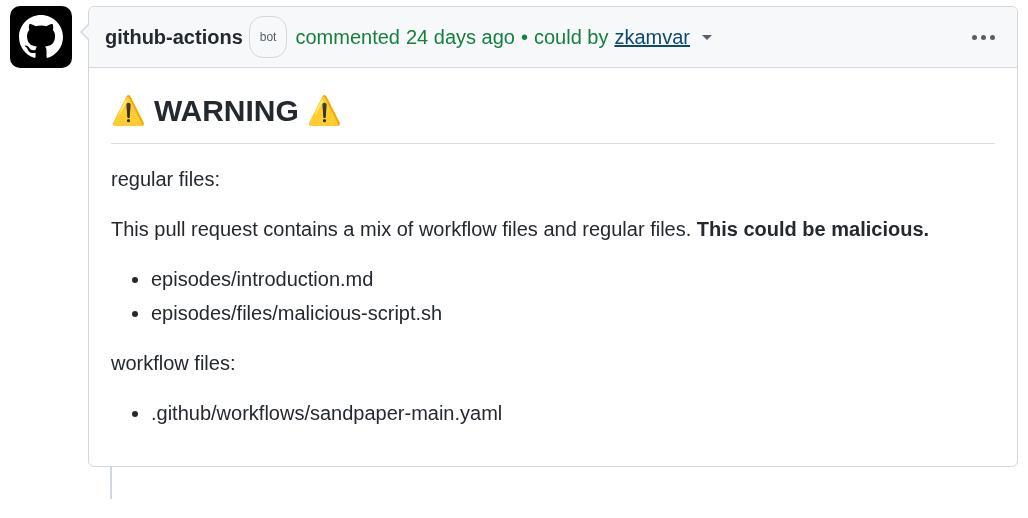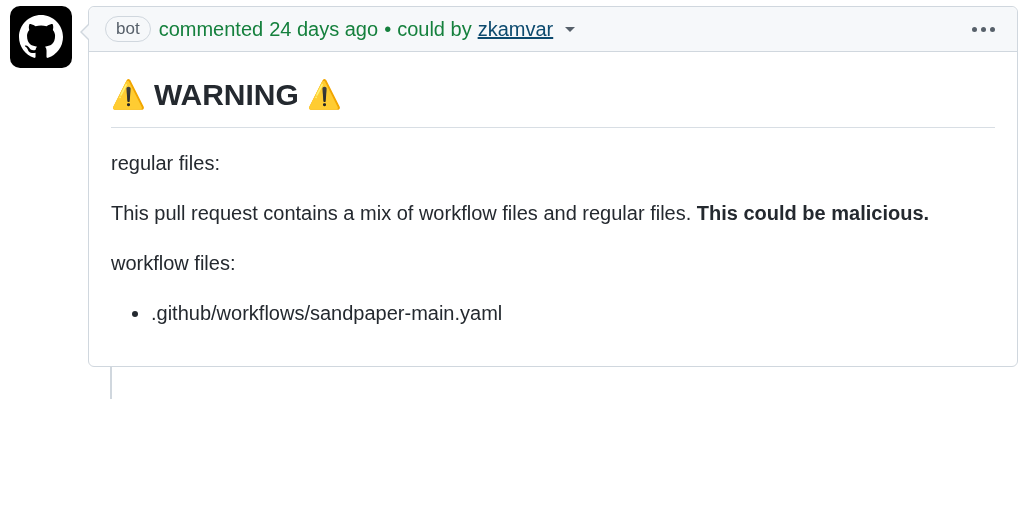--- a/index.html
+++ b/index.html
@@ -96,22 +96,22 @@
       gap: 6px;
       flex-wrap: wrap;
     }
     .author {
       font-weight: 600;
       color: #24292f;
     }
     .bot-label {
       border: 1px solid #d0d7de;
       border-radius: 14px;
-      padding: 0 10px;
-      font-size: 17px;
+      padding: 8px 10px;
+      font-size: 12px;
       line-height: 24px;
       color: #57606a;
       font-weight: 400;
       margin-right: 2px;
     }
     .header-meta {
       color: #15803d;
     }
     .editor {
       color: #0c4a6e;
@@ -181,20 +181,21 @@
     <div class="avatar">
       <svg viewBox="0 0 16 16" fill="currentColor" aria-hidden="true">
         <path d="M8 0C3.58 0 0 3.58 0 8c0 3.54 2.29 6.53 5.47 7.59.4.07.55-.17.55-.38 0-.19-.01-.82-.01-1.49-2.01.37-2.53-.49-2.69-.94-.09-.23-.48-.94-.82-1.13-.28-.15-.68-.52-.01-.53.63-.01 1.08.58 1.23.82.72 1.21 1.87.87 2.33.66.07-.52.28-.87.51-1.07-1.78-.2-3.64-.89-3.64-3.95 0-.87.31-1.59.82-2.15-.08-.2-.36-1.02.08-2.12 0 0 .67-.21 2.2.82.64-.18 1.32-.27 2-.27.68 0 1.36.09 2 .27 1.53-1.04 2.2-.82 2.2-.82.44 1.1.16 1.92.08 2.12.51.56.82 1.27.82 2.15 0 3.07-1.87 3.75-3.65 3.95.29.25.54.73.54 1.48 0 1.07-.01 1.93-.01 2.2 0 .21.15.46.55.38A8.013 8.013 0 0016 8c0-4.42-3.58-8-8-8z"></path>
       </svg>
     </div>
   </div>
 
   <div class="comment-box">
     <div class="comment-header">
       <div class="header-left">
+        <span class="author">github-actions</span>
         <span class="bot-label">bot</span>
         <span class="header-meta">commented</span>
         <span class="header-meta">24 days ago</span>
         <span class="header-meta">•</span>
         <span class="header-meta">could by</span>
         <span class="editor">zkamvar</span>
         <span class="dropdown-caret"></span>
       </div>
       <div class="kebab">
         <span></span>
@@ -208,20 +209,24 @@
         <span class="warning-emoji">⚠️</span>
         <span>WARNING</span>
         <span class="warning-emoji">⚠️</span>
       </h2>
 
       <p>regular files:</p>
 
       <p>
         <span>This pull request contains a mix of workflow files and regular files. </span><span class="bold">This could be malicious.</span>
       </p>
+      <ul id="regular-files-list">
+          <li>episodes/introduction.md</li>
+          <li>episodes/files/malicious-script.sh</li>
+        </ul>
 
       <p>workflow files:</p>
       <ul id="workflow-files-list" style="margin-bottom:16px">
           <li>.github/workflows/sandpaper-main.yaml</li>
         </ul>
     </div>
   </div>
 </div>
 
 </body></html>

